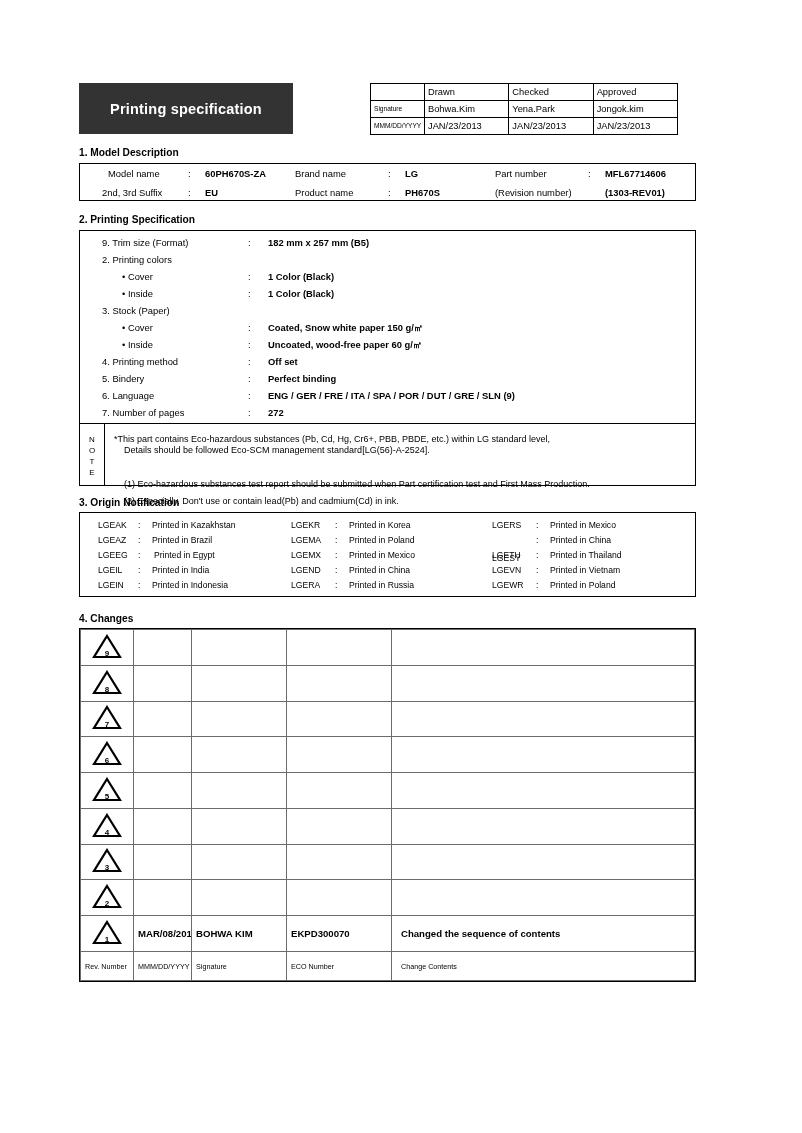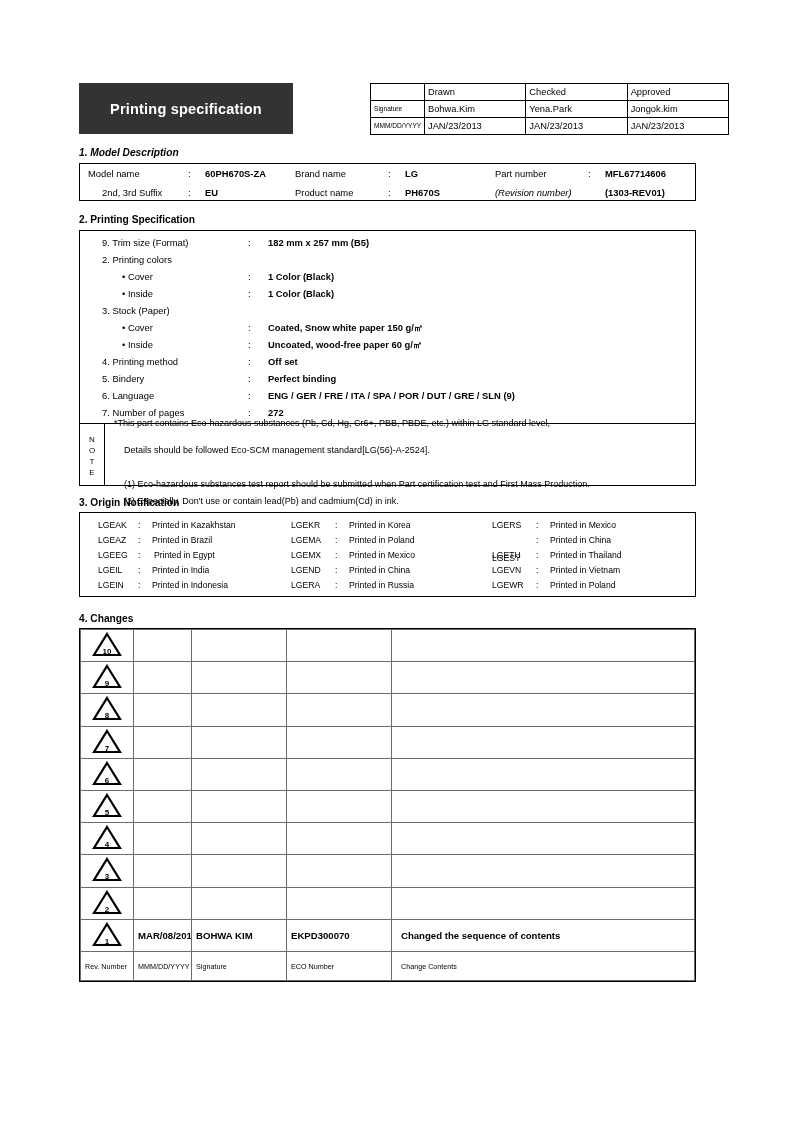--- a/index.html
+++ b/index.html
@@ -41,21 +41,21 @@
     font-weight: bold;
     display: flex;
     align-items: center;
     justify-content: center;
     letter-spacing: .2px;
   }
   .approval-table {
     position: absolute;
     left: 291px;
     top: 0;
-    width: 359px;
+    width: 308px;
     border-collapse: collapse;
     table-layout: fixed;
   }
   .approval-table td {
     border: 1px solid #000;
     height: 16px;
     padding: 0 3px;
     font-size: 9.3px;
     line-height: 16px;
     vertical-align: middle;
@@ -220,46 +220,46 @@
       <tr>
         <td class="lbl">MMM/DD/YYYY</td>
         <td>JAN/23/2013</td>
         <td>JAN/23/2013</td>
         <td>JAN/23/2013</td>
       </tr>
     </tbody>
       </table>
   </div>
 
-  <div class="sec-head" style="left:79px; top:147px;font-style:italic;">1. Model Description</div>
+  <div class="sec-head" style="left:79px; top:147px;">1. Model Description</div>
 
   <div class="box" id="model-box">
     <div class="md-row" style="top:0;">
-      <span class="md-cell lbl-n" style="left:8px;">Model name</span>
+      <span class="md-cell lbl-n" style="left:28px;">Model name</span>
       <span class="md-cell" style="left:108px;">:</span>
       <span class="md-cell val-b" style="left:125px;">60PH670S-ZA</span>
 
       <span class="md-cell lbl-n" style="left:215px;">Brand name</span>
       <span class="md-cell" style="left:308px;">:</span>
       <span class="md-cell val-b" style="left:325px;">LG</span>
 
       <span class="md-cell lbl-n" style="left:415px;">Part number</span>
       <span class="md-cell" style="left:508px;">:</span>
       <span class="md-cell val-b" style="left:525px;">MFL67714606</span>
     </div>
     <div class="md-row" style="top:19px;">
       <span class="md-cell lbl-n" style="left:22px;">2nd, 3rd Suffix</span>
       <span class="md-cell" style="left:108px;">:</span>
       <span class="md-cell val-b" style="left:125px;">EU</span>
 
       <span class="md-cell lbl-n" style="left:215px;">Product name</span>
       <span class="md-cell" style="left:308px;">:</span>
       <span class="md-cell val-b" style="left:325px;">PH670S</span>
 
-      <span class="md-cell lbl-n" style="left:415px;font-style:italic;">(Revision number)</span>
+      <span class="md-cell lbl-n" style="left:415px;">(Revision number)</span>
       <span class="md-cell val-b" style="left:525px;">(1303-REV01)</span>
     </div>
   </div>
 
   <div class="sec-head" style="left:79px; top:214px;">2. Printing Specification</div>
 
   <div class="box" id="spec-box">
 
     <div class="spec-line" style="top:6px;">
       <span class="spec-lbl">9. Trim size (Format)</span>
@@ -324,21 +324,21 @@
     </div>
 
     <div class="note-sep" style="top:192px;"></div>
     <div class="note-vline" style="top:192px; left:24px; height:62px;"></div>
 
     <div class="note-label" style="left:4px; top:203px;">N</div>
     <div class="note-label" style="left:4px; top:214px;">O</div>
     <div class="note-label" style="left:4px; top:225px;">T</div>
     <div class="note-label" style="left:4px; top:236px;">E</div>
 
-    <div class="note-line" style="left:34px; top:186px;text-align:right;">*This part contains Eco-hazardous substances (Pb, Cd, Hg, Cr6+, PBB, PBDE, etc.) within LG standard level,</div>
+    <div class="note-line" style="left:34px; top:202px;text-align:right;">*This part contains Eco-hazardous substances (Pb, Cd, Hg, Cr6+, PBB, PBDE, etc.) within LG standard level,</div>
     <div class="note-line" style="left:44px; top:213px;">Details should be followed Eco-SCM management standard[LG(56)-A-2524].</div>
     <div class="note-line" style="left:44px; top:247px;">(1) Eco-hazardous substances test report should be submitted when Part certification test and First Mass Production.</div>
     <div class="note-line" style="left:44px; top:264px;">(2) Especially, Don't use or contain lead(Pb) and cadmium(Cd) in ink.</div>
   </div>
 
   <div class="sec-head" style="left:79px; top:497px;">3. Origin Notification</div>
 
   <div class="box" id="origin-box">
 
     <div class="org-item" style="left:0; top:6px;">
@@ -428,29 +428,20 @@
         <col style="width:53px;">
         <col style="width:58px;">
         <col style="width:95px;">
         <col style="width:105px;">
         <col>
       </colgroup>
       <tbody id="changes-body">
           <tr>
             <td class="numcell"><span class="tri"><svg width="30" height="25" viewBox="0 0 30 25">
                   <polygon points="15,2 28,23 2,23" fill="#ffffff" stroke="#000000" stroke-width="2.2"></polygon>
-                </svg><span>10</span></span></td>
-            <td></td>
-            <td></td>
-            <td></td>
-            <td class="wide"></td>
-          </tr>
-          <tr>
-            <td class="numcell"><span class="tri"><svg width="30" height="25" viewBox="0 0 30 25">
-                  <polygon points="15,2 28,23 2,23" fill="#ffffff" stroke="#000000" stroke-width="2.2"></polygon>
                 </svg><span>9</span></span></td>
             <td></td>
             <td></td>
             <td></td>
             <td class="wide"></td>
           </tr>
           <tr>
             <td class="numcell"><span class="tri"><svg width="30" height="25" viewBox="0 0 30 25">
                   <polygon points="15,2 28,23 2,23" fill="#ffffff" stroke="#000000" stroke-width="2.2"></polygon>
                 </svg><span>8</span></span></td>

